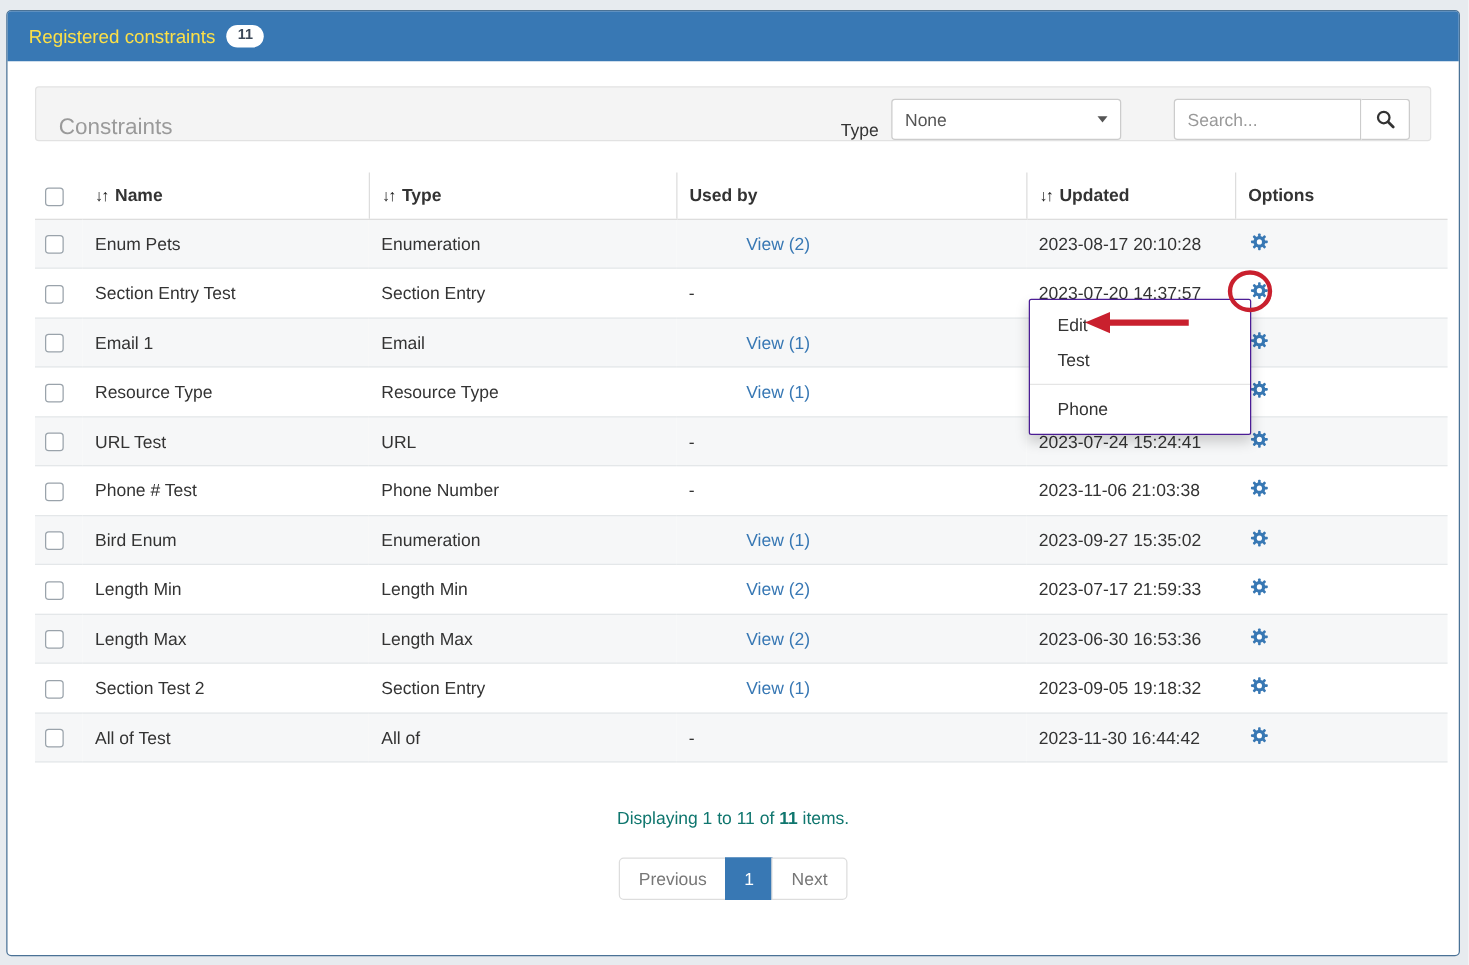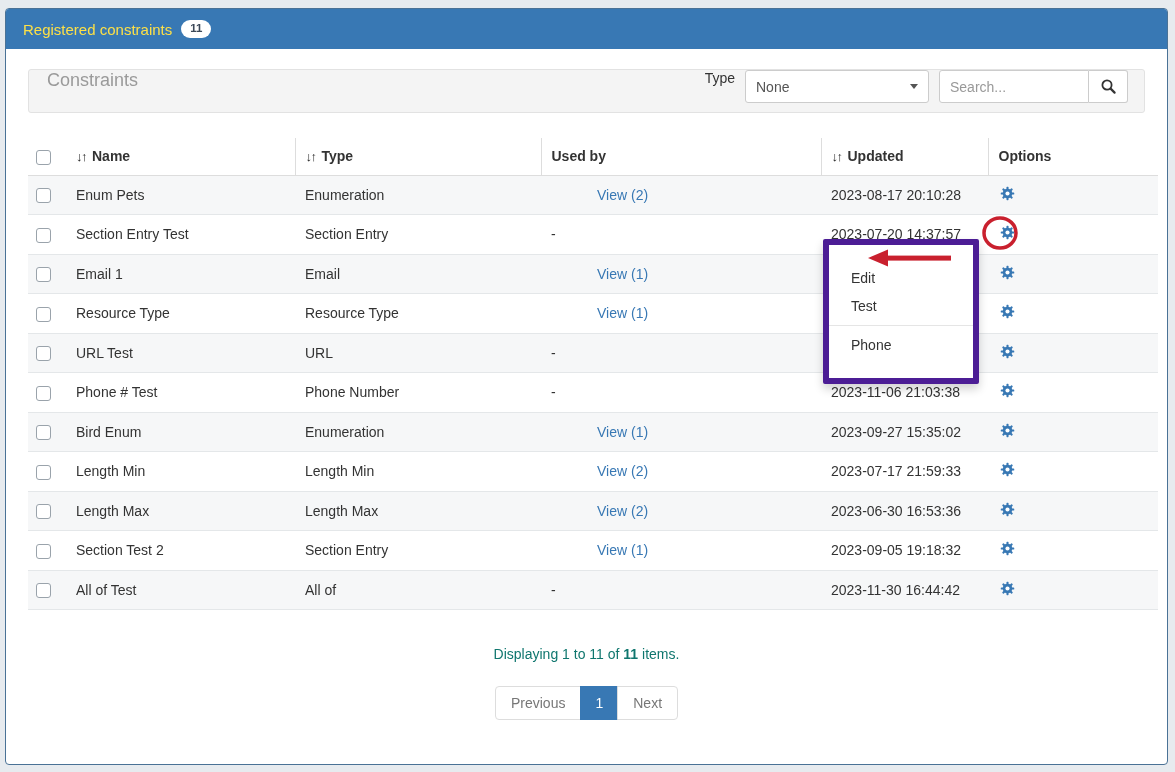--- a/index.html
+++ b/index.html
@@ -18,34 +18,34 @@
     display:flex;align-items:center;padding:0 17px;
   }
   .panel-title{color:#fde047;font-size:15px;}
   .badge{
     margin-left:9px;background:#fff;color:#3c4858;font-size:11.5px;font-weight:700;
     padding:3px 9px;border-radius:10px;line-height:1;
   }
   .panel-body{padding:20px 22px 0;}
   
   .toolbar{
-    display:flex;align-items:flex-start;height:44px;box-sizing:border-box;
+    display:flex;align-items:flex-end;height:44px;box-sizing:border-box;
     background:var(--toolbar_bg,#f4f4f4);border:1px solid #e2e2e2;border-radius:3px;
     padding:0 16px 0 18px;
   }
   .toolbar-title{font-size:18px;color:#9a9a9a;}
   .spacer{flex:1;}
   .type-label{font-size:14px;color:#333;margin-right:10px;}
   .select{
     width:184px;height:33px;box-sizing:border-box;background:#fff;border:1px solid #ccc;
     border-radius:3px;display:flex;align-items:center;justify-content:space-between;
     padding:0 10px;font-size:14px;color:#555;margin-right:10px;cursor:pointer;
   }
   .caret{width:0;height:0;border-left:4.5px solid transparent;border-right:4.5px solid transparent;border-top:5.5px solid #555;}
-  .search-group{display:flex;}
+  .search-group{display:flex;margin-left:32px;}
   .search-input{
     width:150px;height:33px;box-sizing:border-box;border:1px solid #ccc;border-radius:3px 0 0 3px;
     padding:0 10px;font-size:14px;color:#555;outline:none;background:#fff;
   }
   .search-input::placeholder{color:#999;}
   .search-btn{
     width:39px;height:33px;box-sizing:border-box;border:1px solid #ccc;border-left:none;
     border-radius:0 3px 3px 0;background:#fff;display:flex;align-items:center;justify-content:center;cursor:pointer;
   }
   
@@ -75,23 +75,23 @@
   .summary b{font-weight:700;}
   .pagination{margin:24px auto 0;display:flex;width:max-content;font-size:14px;text-align:right;}
   .page-item{
     border:1px solid #ddd;background:#fff;color:#777;padding:9px 15px;margin-left:-1px;cursor:pointer;line-height:1;
   }
   .page-item:first-child{border-radius:4px 0 0 4px;margin-left:0;}
   .page-item:last-child{border-radius:0 4px 4px 0;}
   .page-item.active{background:var(--accent,#3878b4);border-color:var(--accent,#3878b4);color:#fff;padding:9px 14px;}
   
   .context-menu{
-    position:absolute;left:823px;top:239px;width:156px;box-sizing:border-box;z-index:40;
-    background:#fff;border:6px solid #4c1d95;border-radius:2px;
-    box-shadow:0 5px 10px rgba(0,0,0,.18);padding:19px 0;
+    position:absolute;left:823px;top:239px;width:178px;box-sizing:border-box;z-index:40;
+    background:#fff;border:1px solid #4c1d95;border-radius:2px;
+    box-shadow:0 5px 10px rgba(0,0,0,.18);padding:6px 0;
   }
   .menu-item{font-size:14px;line-height:18px;color:#333;padding:5px 0 5px 22px;cursor:pointer;}
   .menu-divider{height:1px;background:#e5e5e5;margin:5px 0;}
   
   .annotations{position:absolute;left:0;top:0;z-index:50;pointer-events:none;}
 </style>
 </head>
 <body>
 
 <div class="page">

